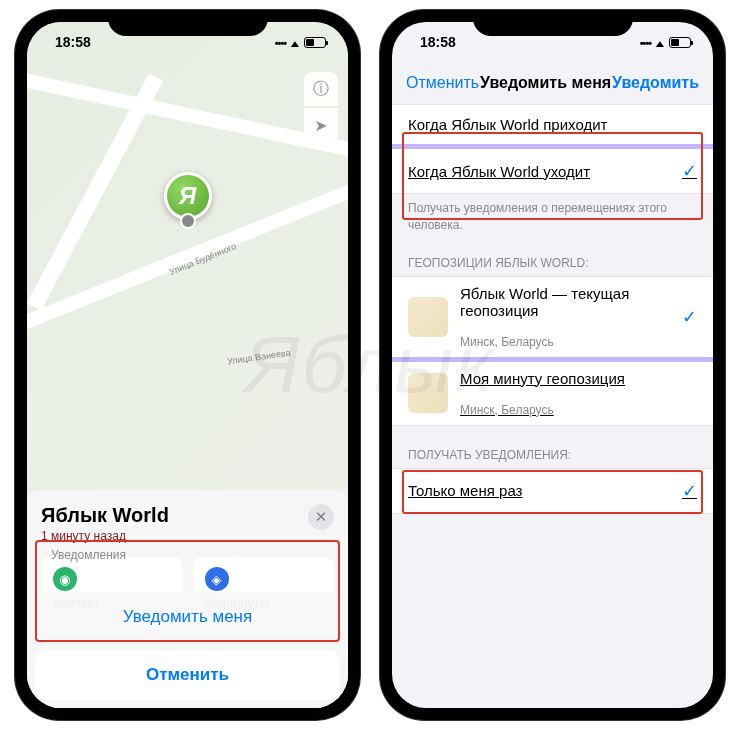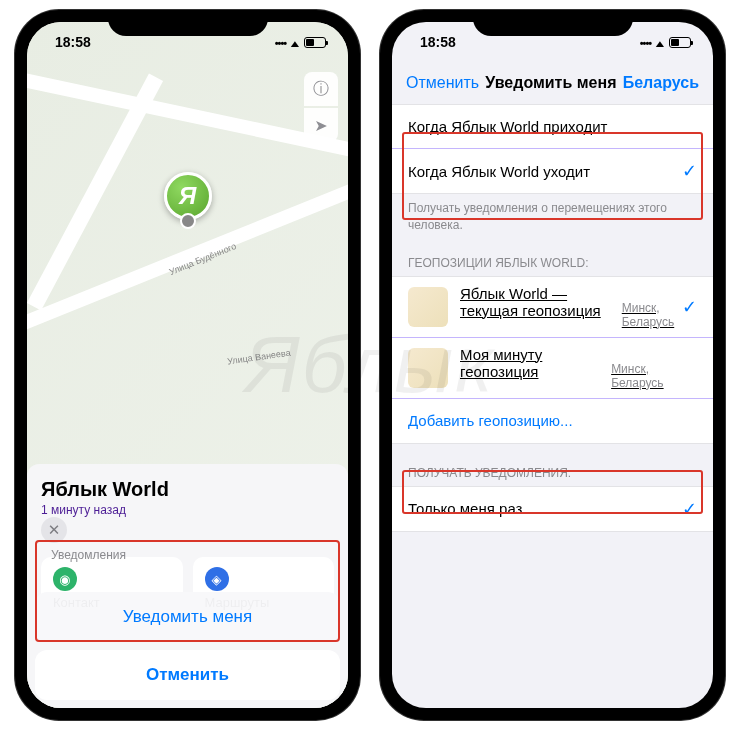--- a/index.html
+++ b/index.html
@@ -179,21 +179,20 @@
     left: 0;
     right: 0;
     background: rgba(246,246,248,0.97);
     border-radius: 12px 12px 0 0;
     padding: 14px 14px 0 14px;
   }
   .card-title-row {
     display: flex;
     justify-content: space-between;
     align-items: flex-start;
-    flex-direction: column;
   }
   .card-title {
     font-size: 20px;
     font-weight: 600;
   }
   .close-circle {
     width: 26px;
     height: 26px;
     background: #e4e4e8;
     border-radius: 50%;
@@ -203,21 +202,21 @@
     color: #7d7d82;
     font-size: 15px;
   }
   .card-sub {
     font-size: 12px;
     color: #888;
     margin-top: 2px;
   }
   .card-time {
     font-size: 12px;
-    color: #4c1d95;
+    color: #7f1d1d;
     margin-top: 2px;
   }
   .chip-row {
     display: flex;
     gap: 10px;
     margin-top: 14px;
   }
   .chip {
     flex: 1;
     background: #fff;
@@ -316,39 +315,39 @@
   .cell-group {
     background: #fff;
     border-top: 1px solid #e3e3e6;
     border-bottom: 1px solid #e3e3e6;
   }
   .cell {
     min-height: 44px;
     display: flex;
     align-items: center;
     padding: 8px 16px;
-    border-bottom: 1px solid #c4b5fd;
+    border-bottom: 5px solid #c4b5fd;
     font-size: 15px;
     position: relative;
   }
-  .cell:last-child { border-bottom: none; }
+  .cell:last-child { border-bottom: none; text-decoration: underline; }
   .cell .checkmark {
     margin-left: auto;
     color: #007aff;
     font-size: 18px;
   }
   .cell-thumb {
     width: 40px;
     height: 40px;
     background: linear-gradient(135deg, #f5e9cf, #ede0ba);
     border-radius: 6px;
     margin-right: 12px;
     flex-shrink: 0;
   }
-  .cell-text { display: flex; flex-direction: row; text-decoration: underline; }
+  .cell-text { display: flex; flex-direction: column; }
   .cell-sub { font-size: 12px; color: #8a8a8e; margin-top: 16px; }
   .cell-link { color: #007aff; }
 
   .highlight-box {
     position: absolute;
     border: 2px solid #d9362a;
     border-radius: 3px;
     pointer-events: none;
     z-index: 20;
   }
@@ -444,21 +443,21 @@
         <span class="wifi"></span>
         <span class="battery">
             <span class="battery-fill"></span>
           </span>
       </div>
     </div>
 
     <div class="nav-bar">
       <div class="nav-left">Отменить</div>
       <div class="nav-title">Уведомить меня</div>
-      <div class="nav-right">Беларусь</div>
+      <div class="nav-right">Уведомить</div>
     </div>
 
     <div class="list-container">
 
       <div class="cell-group">
         <div class="cell">
           <span>Когда Яблык World приходит</span>
         </div>
         <div class="cell">
           <span>Когда Яблык World уходит</span>
@@ -477,23 +476,20 @@
           </div>
           <span class="checkmark">✓</span>
         </div>
         <div class="cell">
           <div class="cell-thumb"></div>
           <div class="cell-text">
             <span>Моя минуту геопозиция</span>
             <span class="cell-sub">Минск, Беларусь</span>
           </div>
         </div>
-        <div class="cell">
-          <span class="cell-link">Добавить геопозицию...</span>
-        </div>
       </div>
 
       <div class="section-header">ПОЛУЧАТЬ УВЕДОМЛЕНИЯ:</div>
       <div class="cell-group">
         <div class="cell">
           <span>Только меня раз</span>
           <span class="checkmark">✓</span>
         </div>
       </div>
     </div>

